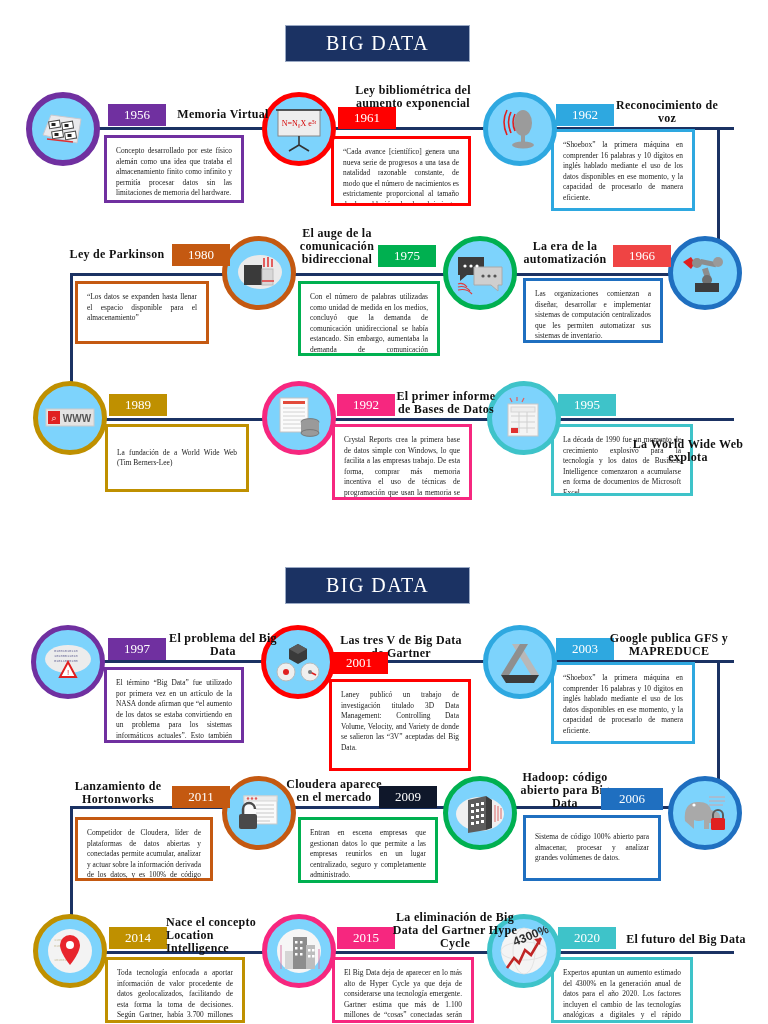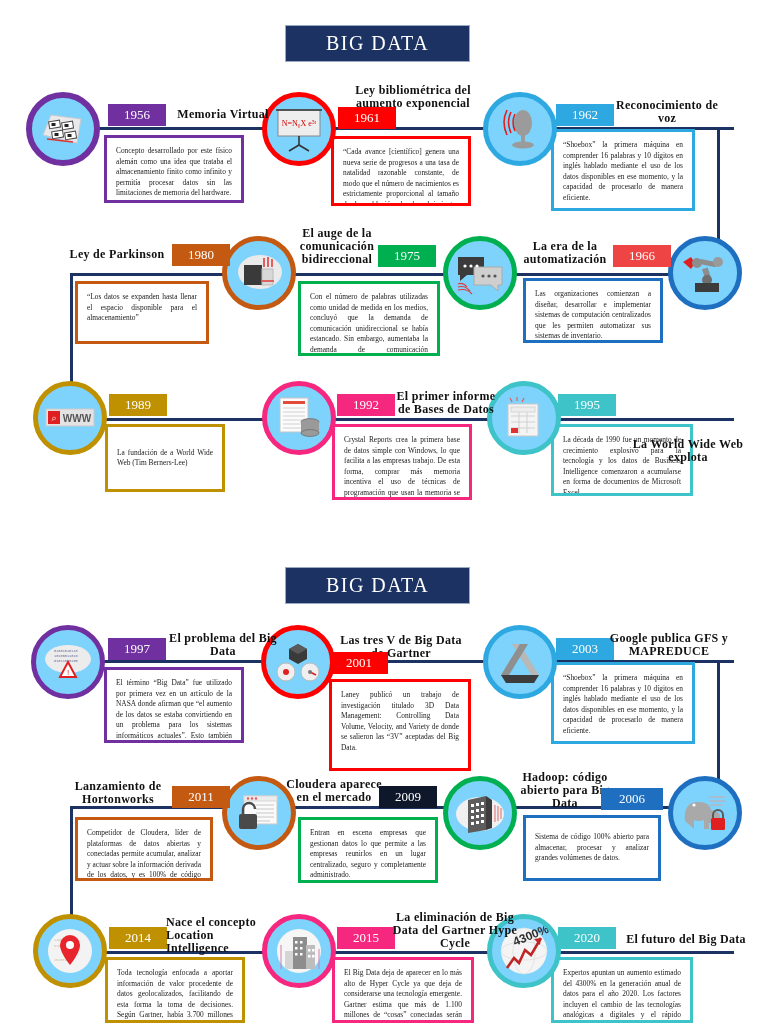--- a/index.html
+++ b/index.html
@@ -232,21 +232,21 @@
 
   <div class="node" style="left:33px; top:381px; width:74px; height:74px; border:5px solid #bf9000;">
     <svg width="54" height="22" viewBox="0 0 54 22">
       <rect x="3" y="2" width="48" height="17" fill="#e3e3e3" stroke="#c9c9c9"></rect>
       <rect x="5" y="4" width="12" height="13" fill="#e02020"></rect>
       <text x="11" y="14" font-size="9" fill="#fff" text-anchor="middle" font-family="Liberation Sans, sans-serif">⌕</text>
       <text x="34" y="15" font-size="10" fill="#555" text-anchor="middle" font-family="Liberation Sans, sans-serif" font-weight="bold">WWW</text>
     </svg>
   </div>
   <div class="year" style="left:109px; top:394px; width:58px; background:#bf9000;">1989</div>
-  <div class="box vcenter" style="left:105px; top:424px; width:120px; height:68px; border-color:#bf9000;">
+  <div class="box vcenter" style="left:105px; top:424px; width:144px; height:68px; border-color:#bf9000;">
     <p>La fundación de a World Wide Web (Tim Berners-Lee)</p>
   </div>
 
   <div class="node" style="left:262px; top:381px; width:74px; height:74px; border:5px solid #f6277f;">
     <svg width="50" height="48" viewBox="0 0 50 48">
       <rect x="6" y="4" width="28" height="34" fill="#fbfbfb" stroke="#c4c4c4"></rect>
       <rect x="9" y="7" width="22" height="3" fill="#e24a3a"></rect>
       <g stroke="#d2d2d2" stroke-width="1">
         <line x1="9" y1="14" x2="31" y2="14"></line>
           <line x1="9" y1="18" x2="31" y2="18"></line>

